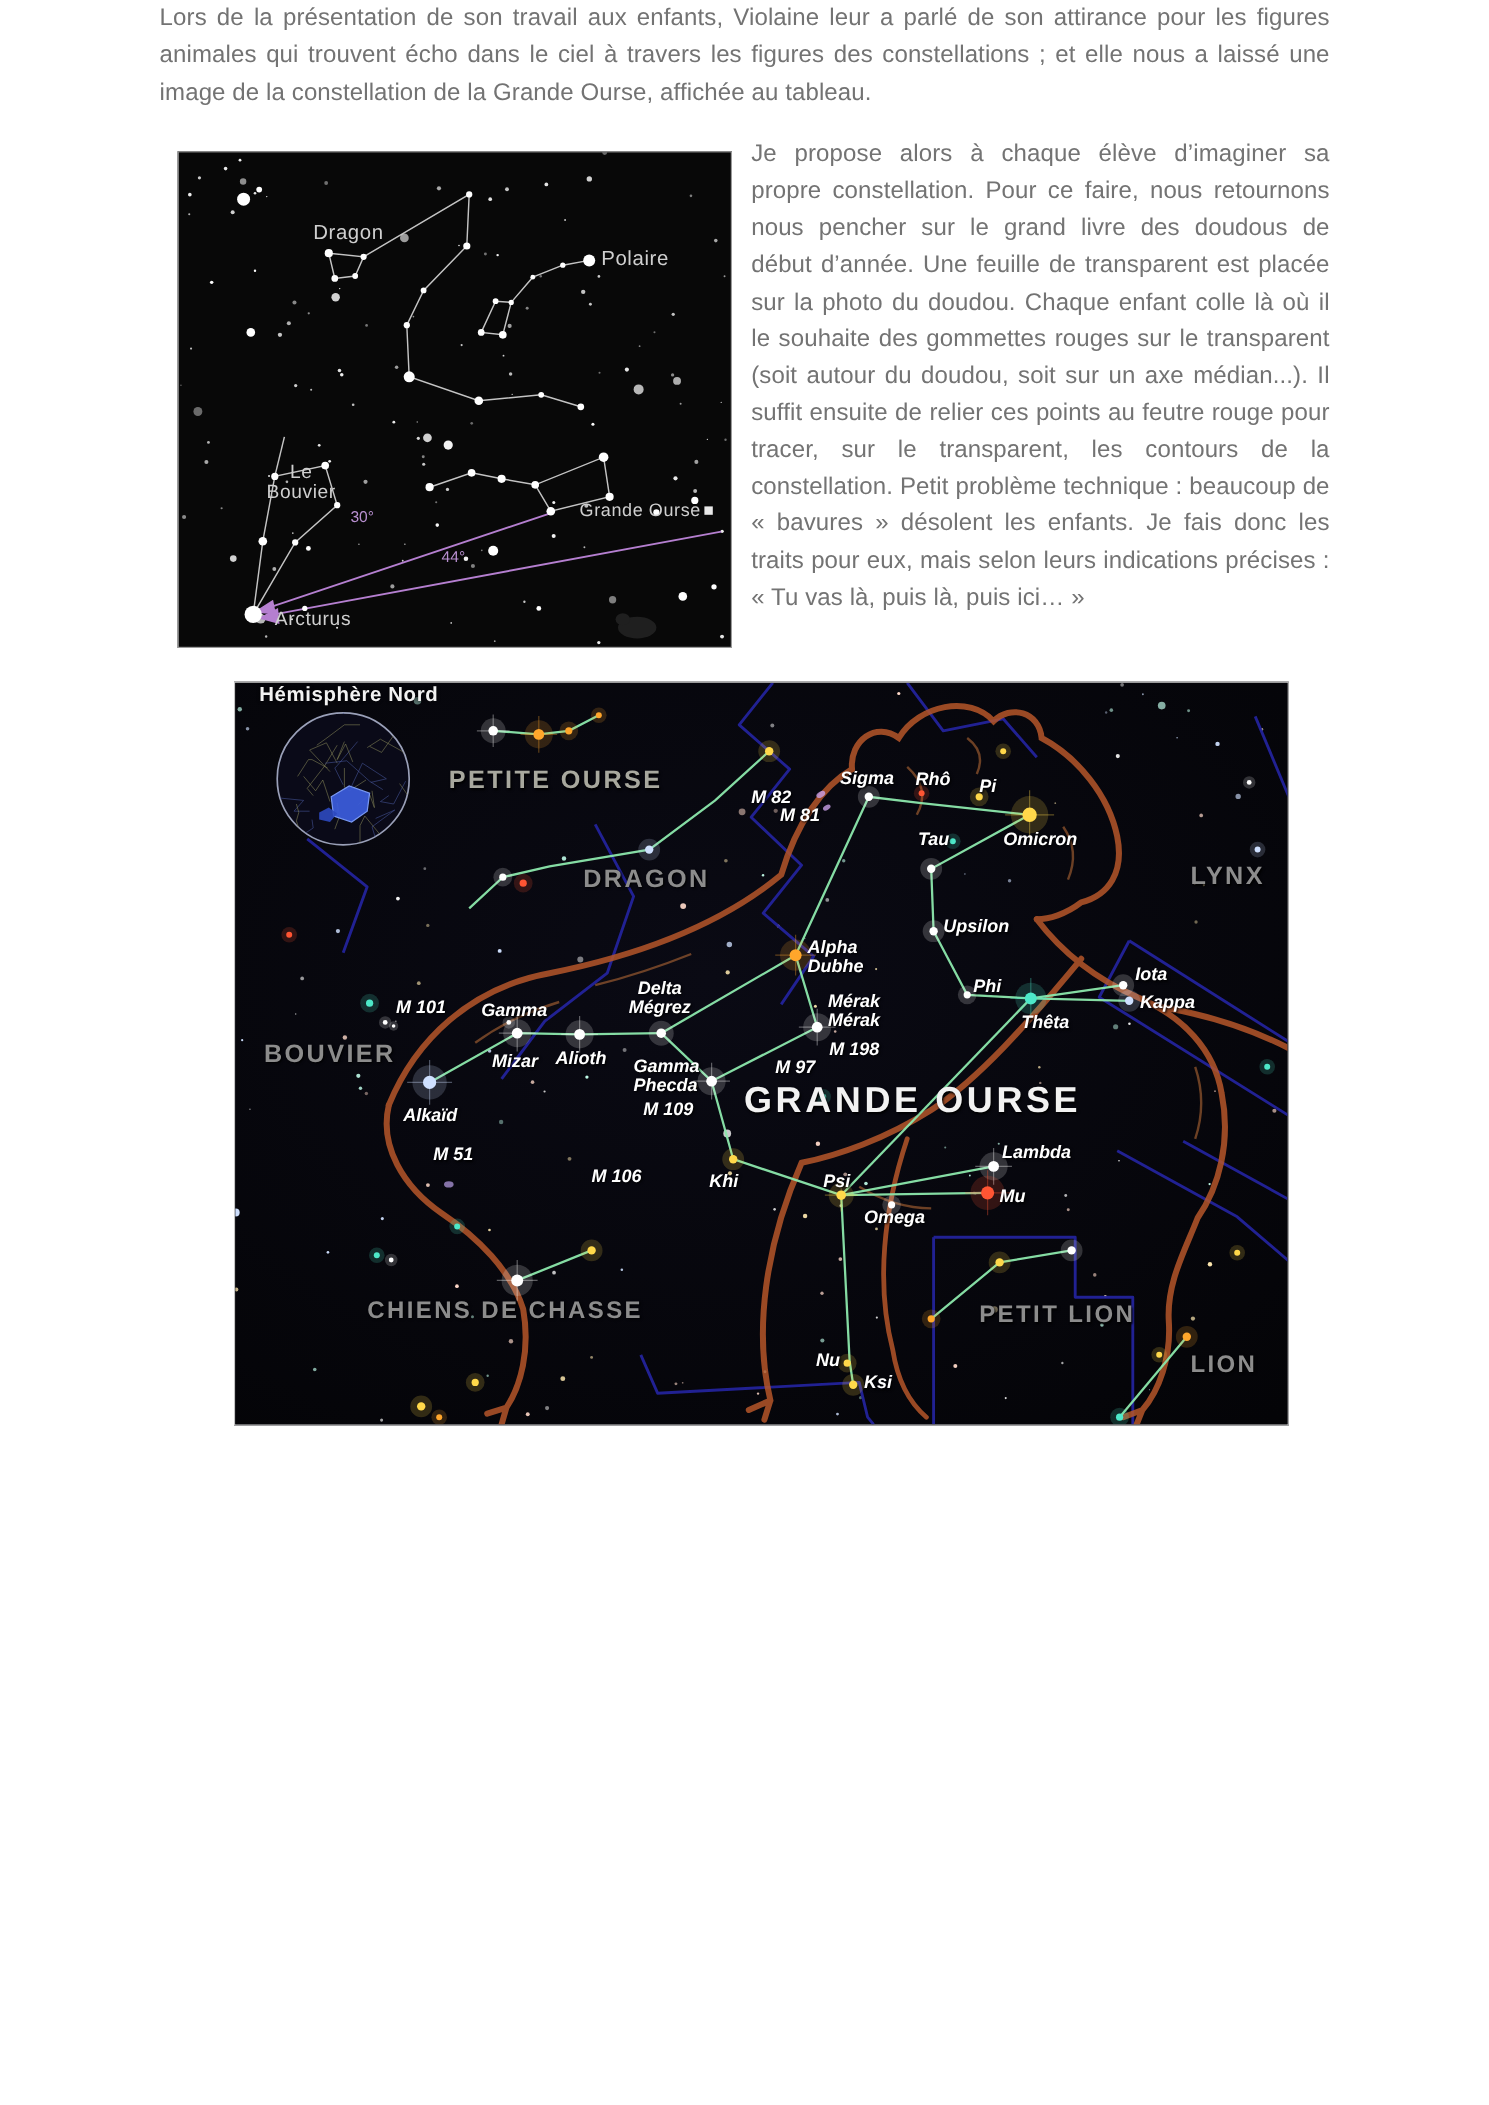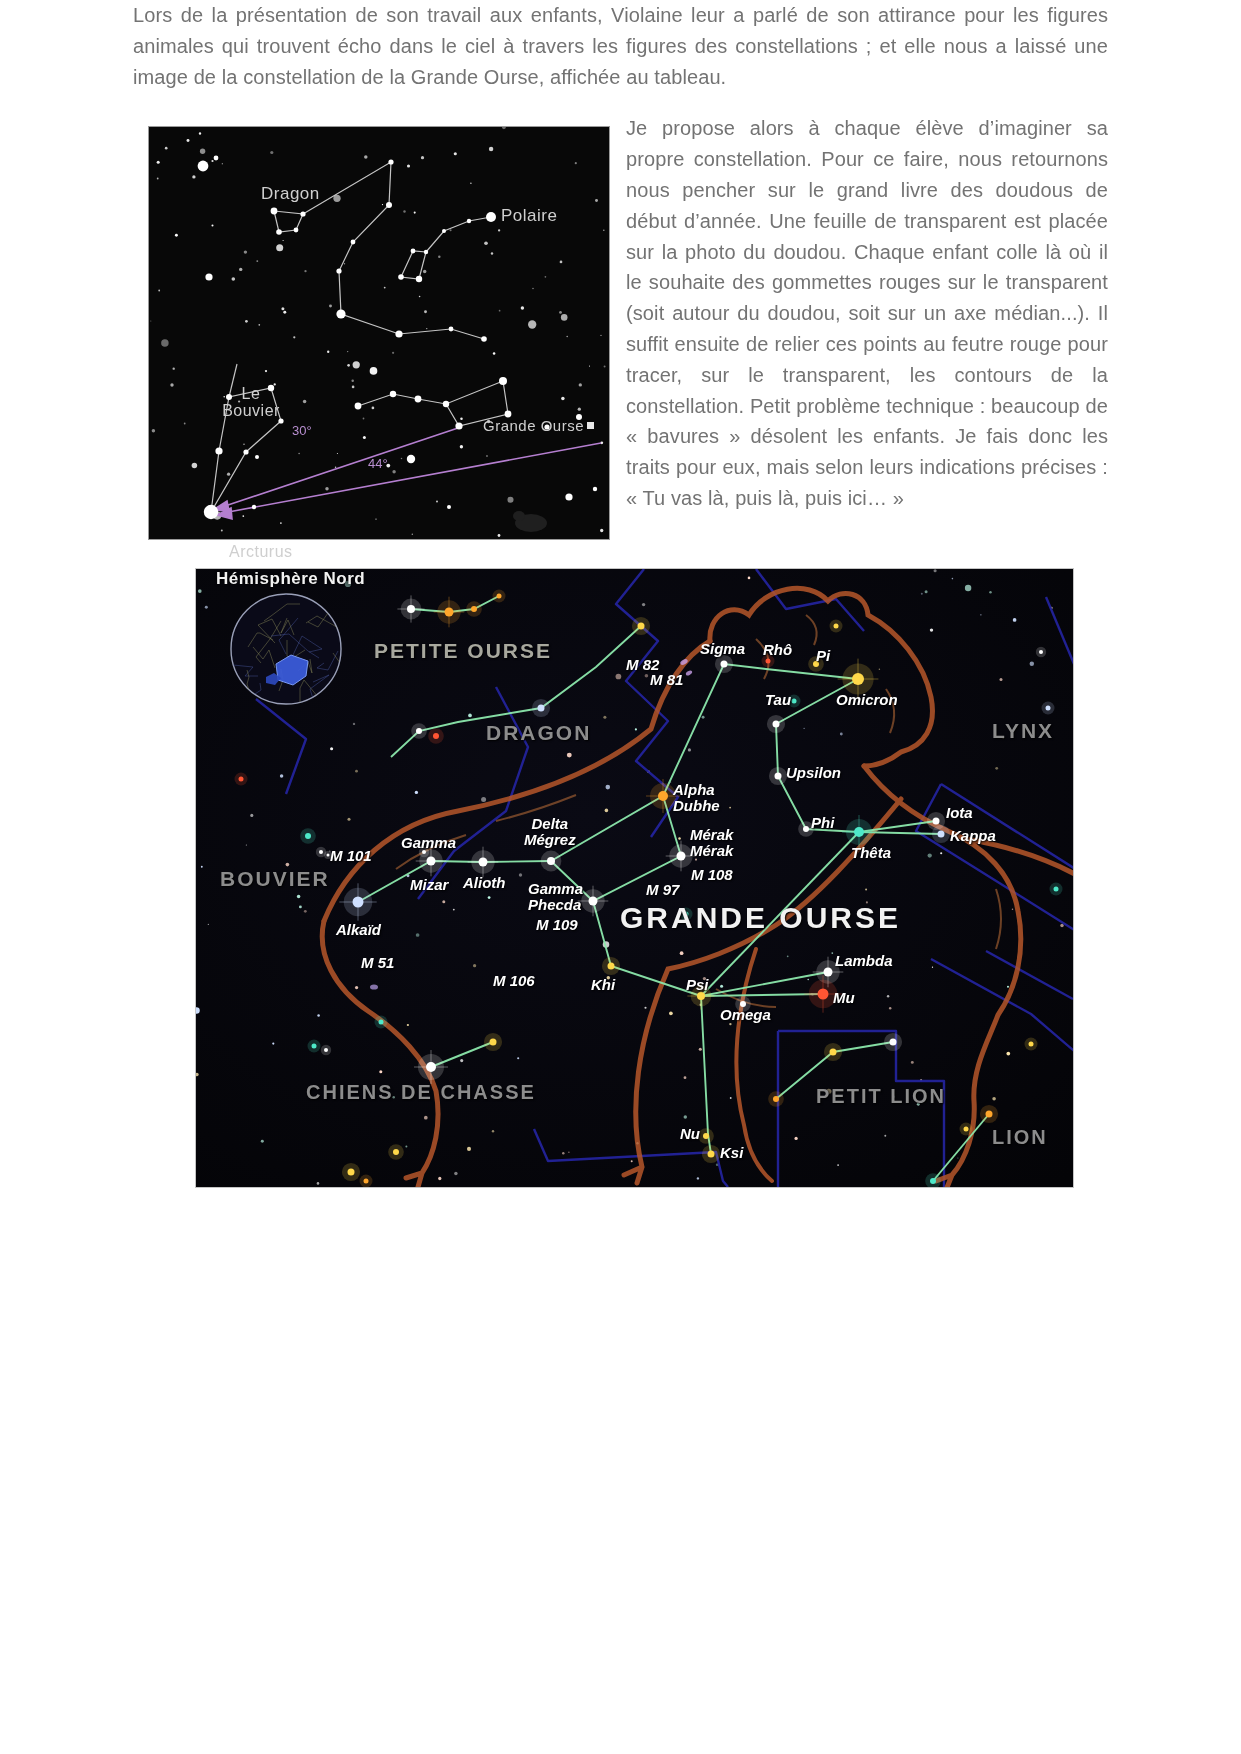--- a/index.html
+++ b/index.html
@@ -257,21 +257,21 @@
           <ellipse cx="370" cy="389" rx="6" ry="5"></ellipse>
         </g>
       </svg>
       <span class="m1lab" style="left:112px;top:58px;font-size:17px;">Dragon</span>
       <span class="m1lab" style="left:352px;top:80px;font-size:17px;">Polaire</span>
       <span class="m1lab" style="left:70px;top:258px;width:64px;text-align:center;"><span style="display:block">Le</span><span style="display:block">Bouvier</span></span>
       <span class="m1lab" style="left:334px;top:290px;font-size:15px;">Grande Ourse</span>
       <span class="m1sq" style="left:438px;top:295px;"></span>
       <span class="m1ang" style="left:143px;top:296px;">30°</span>
       <span class="m1ang" style="left:219px;top:329px;">44°</span>
-      <span class="m1lab" style="left:80px;top:381px;margin-top:35px;">Arcturus</span>
+      <span class="m1lab" style="left:80px;top:381px;">Arcturus</span>
     </div>
 
     <p class="body">Je propose alors à chaque élève d’imaginer sa propre constellation. Pour ce faire, nous retournons nous pencher sur le grand livre des doudous de début d’année. Une feuille de transparent est placée sur la photo du doudou. Chaque enfant colle là où il le souhaite des gommettes rouges sur le transparent (soit autour du doudou, soit sur un axe médian...). Il suffit ensuite de relier ces points au feutre rouge pour tracer, sur le transparent, les contours de la constellation. Petit problème technique : beaucoup de « bavures » désolent les enfants. Je fais donc les traits pour eux, mais selon leurs indications précises : « Tu vas là, puis là, puis ici… »</p>
   </div>
 
 
   <div class="map2">
     <svg width="877" height="618" viewBox="0 0 877 618">
       <defs>
         <radialGradient id="skybg" cx="45%" cy="40%" r="80%">
@@ -674,29 +674,29 @@
     <span class="m2lab" style="left:454px;top:103px;">M 81</span>
     <span class="m2lab" style="left:569px;top:123px;">Tau</span>
     <span class="m2lab" style="left:640px;top:123px;">Omicron</span>
     <span class="m2lab" style="left:590px;top:196px;">Upsilon</span>
     <span class="m2lab" style="left:477px;top:213px;"><span>Alpha</span><span>Dubhe</span></span>
     <span class="m2lab" style="left:615px;top:246px;">Phi</span>
     <span class="m2lab" style="left:750px;top:236px;">Iota</span>
     <span class="m2lab" style="left:754px;top:259px;">Kappa</span>
     <span class="m2lab" style="left:655px;top:276px;">Thêta</span>
     <span class="m2lab" style="left:494px;top:258px;"><span>Mérak</span><span>Mérak</span></span>
-    <span class="m2lab" style="left:495px;top:298px;">M 108</span>
+    <span class="m2lab" style="left:495px;top:298px;">M 198</span>
     <span class="m2lab" style="left:450px;top:313px;">M 97</span>
     <span class="m2lab" style="left:328px;top:247px;text-align:center;"><span>Delta</span><span>Mégrez</span></span>
     <span class="m2lab" style="left:205px;top:266px;">Gamma</span>
     <span class="m2lab" style="left:214px;top:308px;">Mizar</span>
     <span class="m2lab" style="left:267px;top:306px;">Alioth</span>
     <span class="m2lab" style="left:332px;top:312px;"><span>Gamma</span><span>Phecda</span></span>
     <span class="m2lab" style="left:340px;top:348px;">M 109</span>
-    <span class="m2lab" style="left:134px;top:263px;margin-top:16px;">M 101</span>
+    <span class="m2lab" style="left:134px;top:263px;">M 101</span>
     <span class="m2lab" style="left:140px;top:353px;">Alkaïd</span>
     <span class="m2lab" style="left:165px;top:386px;">M 51</span>
     <span class="m2lab" style="left:297px;top:404px;">M 106</span>
     <span class="m2lab" style="left:395px;top:408px;">Khi</span>
     <span class="m2lab" style="left:490px;top:408px;">Psi</span>
     <span class="m2lab" style="left:524px;top:438px;">Omega</span>
     <span class="m2lab" style="left:639px;top:384px;">Lambda</span>
     <span class="m2lab" style="left:637px;top:421px;">Mu</span>
     <span class="m2lab" style="left:484px;top:557px;">Nu</span>
     <span class="m2lab" style="left:524px;top:576px;">Ksi</span>

